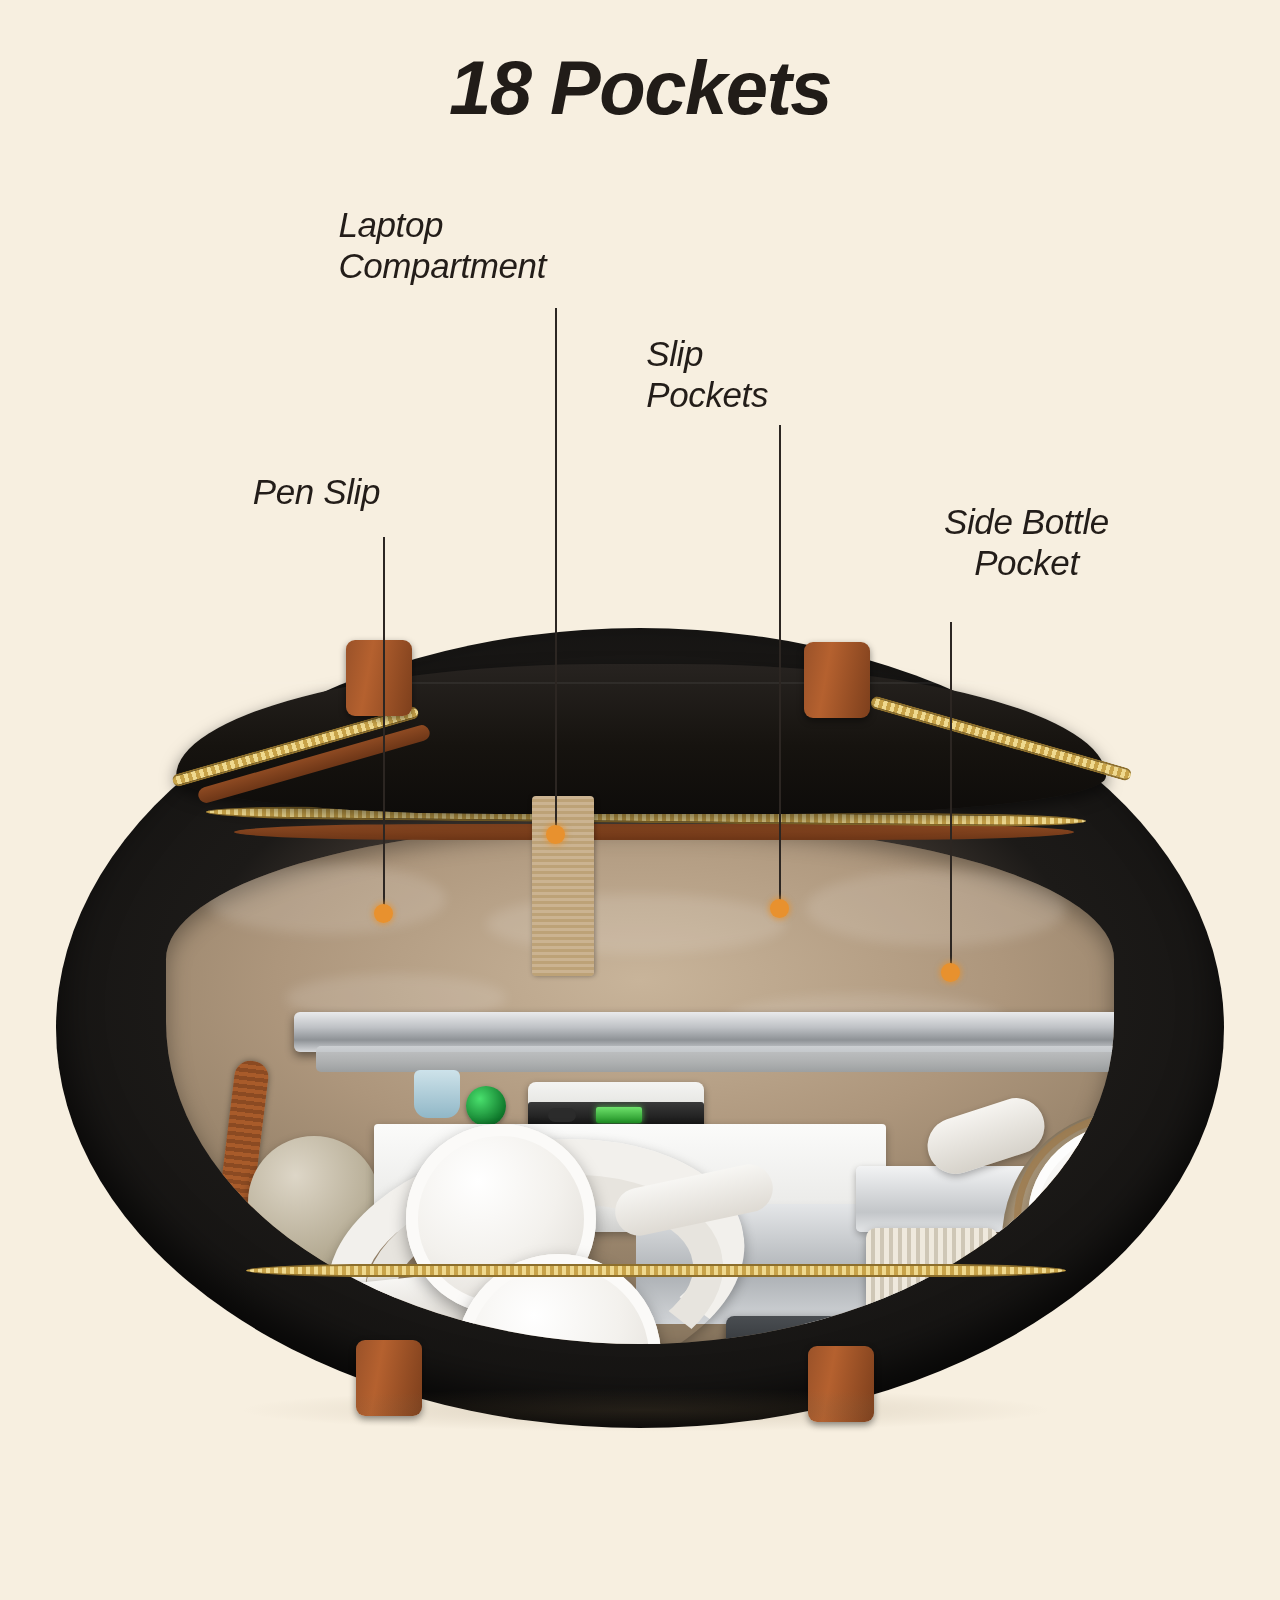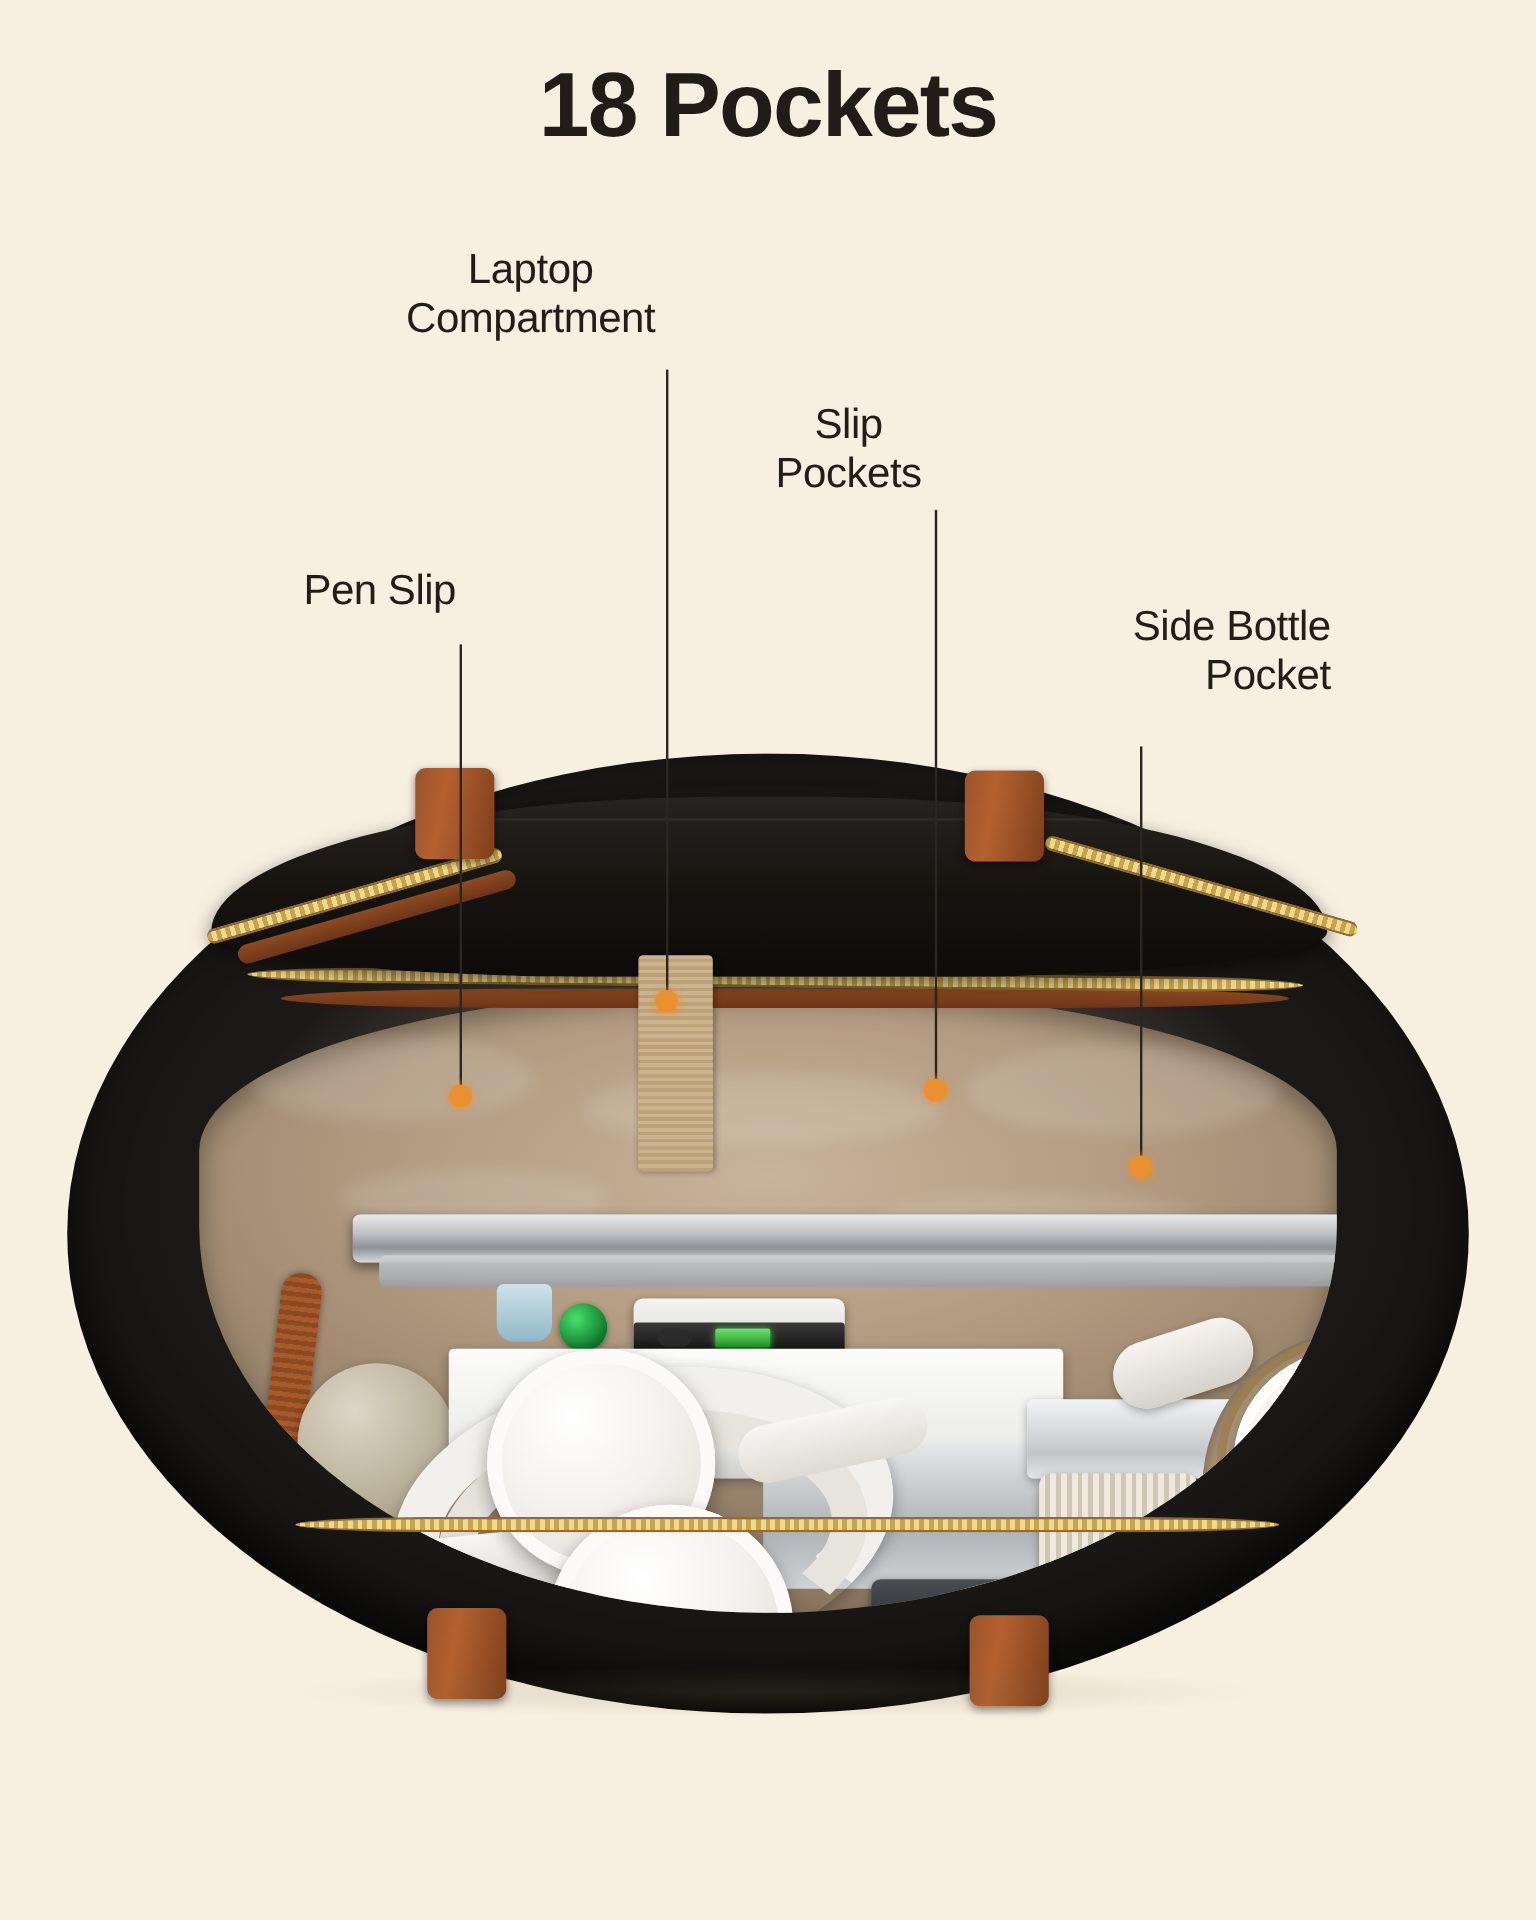--- a/index.html
+++ b/index.html
@@ -11,20 +11,21 @@
     overflow: hidden;
     background: #f7efe0;
     font-family: "Liberation Sans", sans-serif;
   }
 
   #page {
     position: relative;
     width: 1280px;
     height: 1600px;
     background: #f7efe0;
+    font-style: italic;
   }
 
   
   .title {
     position: absolute;
     top: 44px;
     left: 0;
     width: 1280px;
     text-align: center;
     font-size: 76px;
@@ -38,22 +39,22 @@
   .label {
     position: absolute;
     color: #231d19;
     font-size: 35px;
     line-height: 1.17;
     font-weight: 400;
     letter-spacing: -0.4px;
     white-space: pre-line;
     font-family: "Liberation Sans", sans-serif;
   }
-  .label.r { text-align: center; }
-  .label.l { text-align: right; }
+  .label.r { text-align: left; }
+  .label.l { text-align: center; }
 
   .lbl-laptop { top: 205px; right: 734px; }
   .lbl-slip   { top: 334px; right: 512px; }
   .lbl-pen    { top: 472px; right: 900px; }
   .lbl-bottle { top: 502px; left: 944px; }
 
   
   .leader {
     position: absolute;
     width: 2px;

